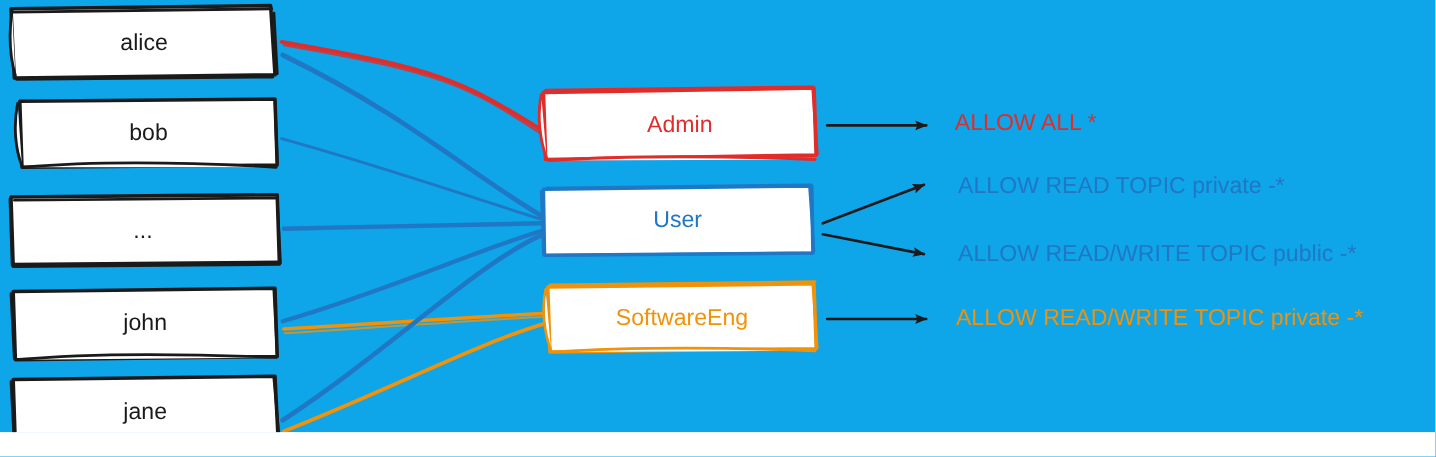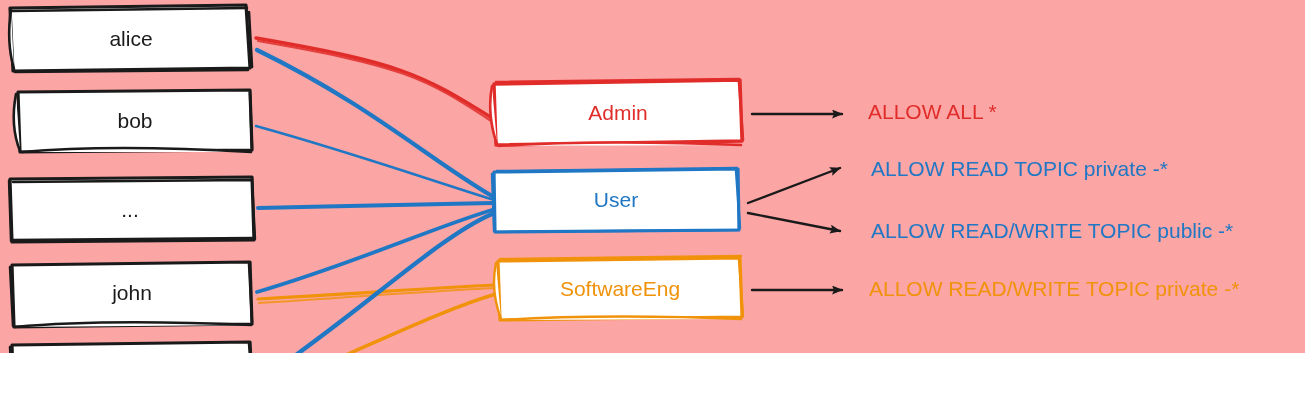--- a/index.html
+++ b/index.html
@@ -6,22 +6,22 @@
     margin: 0;
     padding: 0;
     background: #ffffff;
   }
   body {
     font-family: "Liberation Sans", sans-serif;
   }
   #canvas {
     position: relative;
     width: 1305px;
-    height: 353px;
-    background: #fca5a5;
+    height: 393px;
+    background: #0ea5e9;
     overflow: hidden;
   }
   #diagram-svg {
     position: absolute;
     left: 0;
     top: 0;
     width: 1305px;
     height: 415px;
   }
   .node-label {

